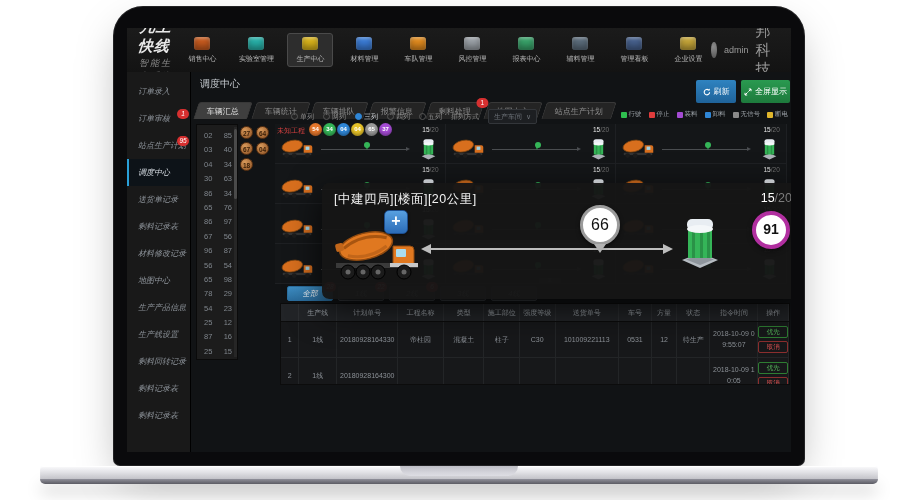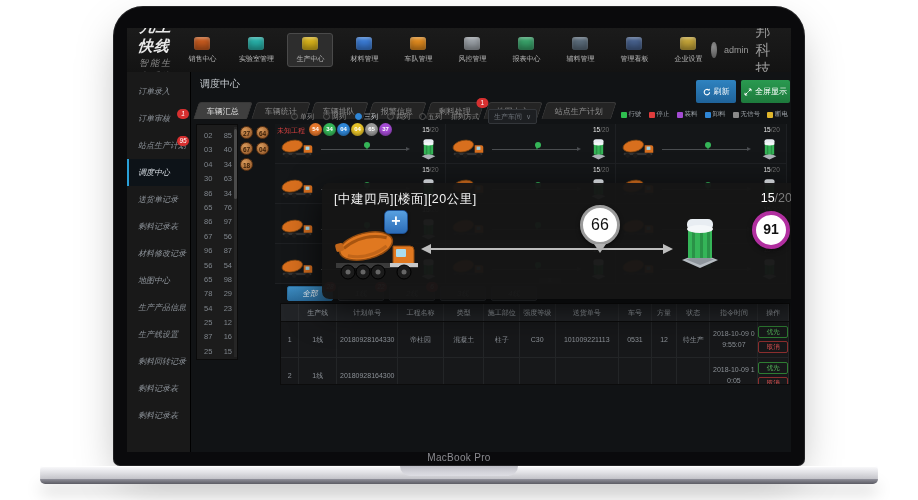--- a/index.html
+++ b/index.html
@@ -990,19 +990,18 @@
             <rect x="27" y="12" width="3" height="30" fill="#2a9247"></rect>
             <rect x="7" y="3" width="26" height="11" rx="5" fill="#e8edf2"></rect>
             <ellipse cx="20" cy="13" rx="13" ry="4" fill="#f4f7f9"></ellipse>
           </svg>
           <div class="b58">91</div>
         </div>
 
       </div>
     </div>
 
-    <div class="mb-label">MacBook Pro</div>
   </div>
 
   <div class="mb-base"></div>
   <div class="mb-notch"></div>
   <div class="mb-bottom"></div>
 </div>
 
 </body></html>

